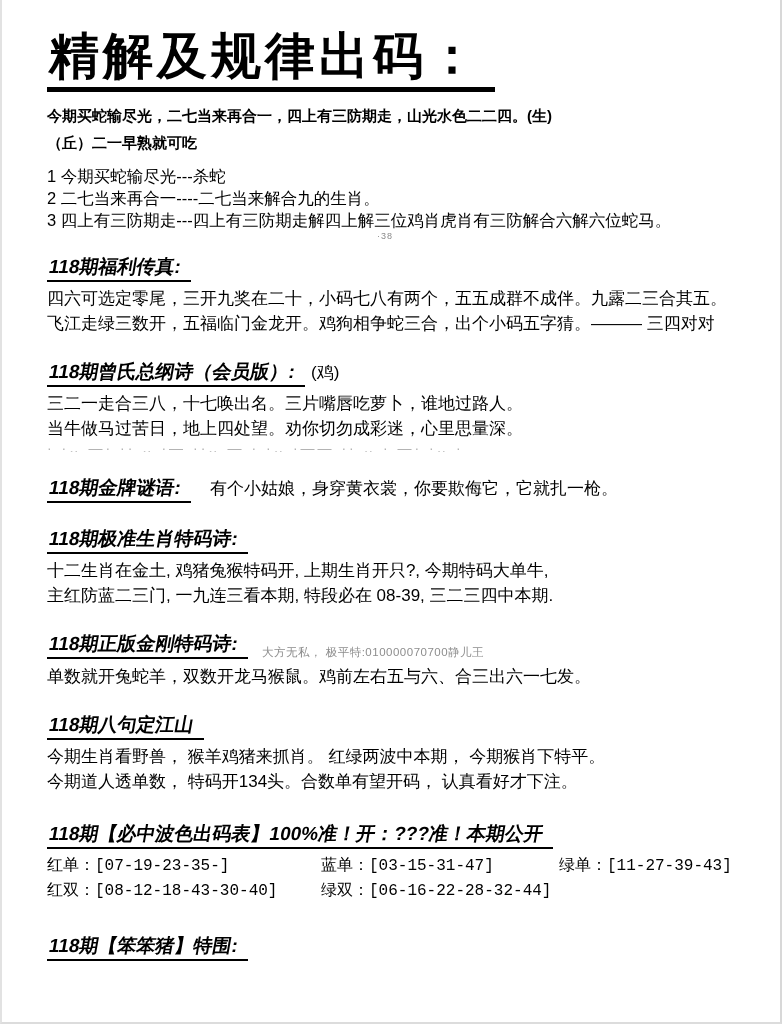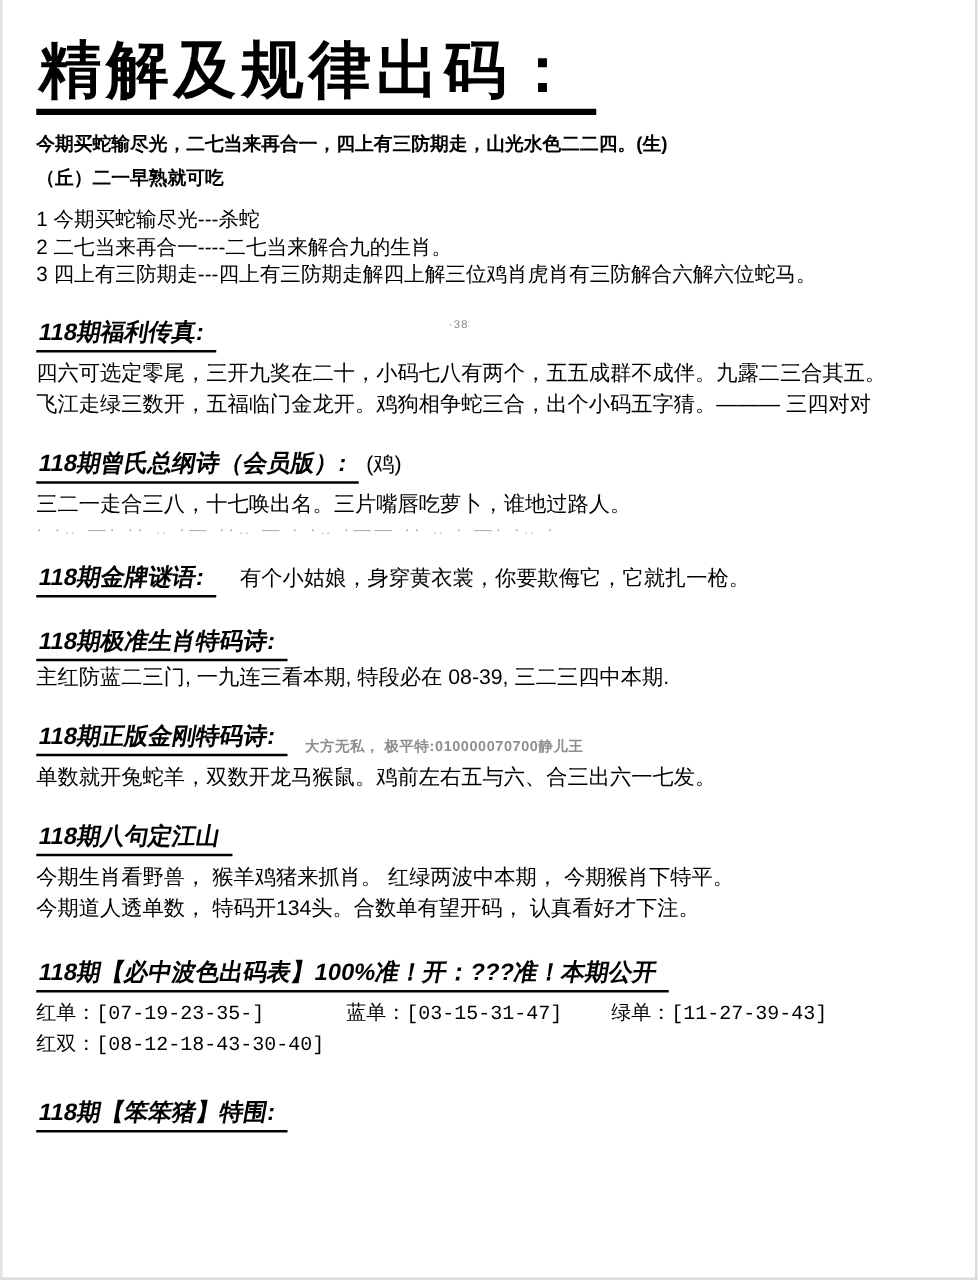--- a/index.html
+++ b/index.html
@@ -3,57 +3,57 @@
 <meta charset="utf-8">
 <style>
   html,body{margin:0;padding:0;}
   body{
     width:782px;height:1024px;overflow:hidden;background:#ffffff;color:#000;
     font-family:"Liberation Sans","DejaVu Sans",sans-serif;
     -webkit-font-smoothing:antialiased;
   }
   .page{
     box-sizing:border-box;width:782px;height:1024px;
-    padding:30px 12px 0 27px;position:relative;
+    padding:30px 12px 0 45px;position:relative;
     border-left:2px solid #e2e2e2;border-right:2px solid #d8d8d8;border-bottom:2px solid #dcdcdc;
   }
   
   .doc-title{
     display:inline-block;font-size:50px;font-weight:700;letter-spacing:4px;line-height:1.05;
     border-bottom:5px solid #000;padding:0 14px 4px 2px;margin-bottom:8px;
   }
   
   .intro{font-size:15px;font-weight:700;line-height:27px;margin-top:2px;}
   
   .notes{margin-top:9px;font-size:16.5px;font-weight:400;line-height:22px;}
   .note-line{position:relative;white-space:nowrap;}
   .tiny-mark{
-    position:absolute;left:330px;top:-6px;font-size:9px;color:#8a8a8a;letter-spacing:1px;margin-top:23px;
+    position:absolute;left:330px;top:-6px;font-size:9px;color:#8a8a8a;letter-spacing:1px;
   }
   
   .section{margin-top:24px;}
   .sec-h{
     display:inline-block;font-size:19px;font-weight:700;border-bottom:2px solid #000;
     padding:0 10px 1px 2px;line-height:24px;white-space:nowrap;
   }
   .sec-h .sk{display:inline-block;transform:skewX(-10deg);}
   .sec-tag{font-size:17px;font-weight:400;margin-left:6px;}
   .sec-body{font-size:17px;font-weight:500;line-height:24px;margin-top:5px;white-space:nowrap;}
   .inline-body{font-size:17px;font-weight:500;margin-left:19px;white-space:nowrap;}
   .faint-strip{
     height:9px;overflow:hidden;color:#9a9a9a;font-size:14px;line-height:11px;
     letter-spacing:3px;margin-top:2px;opacity:.75;white-space:nowrap;
   }
   .watermark{
-    font-size:11.5px;color:#8d8d8d;font-weight:700;margin-left:14px;vertical-align:-6px;
+    font-size:11.5px;color:#8d8d8d;font-weight:400;margin-left:14px;vertical-align:-6px;
     letter-spacing:.5px;white-space:nowrap;
   }
   
   .bose-row{display:flex;font-family:"Liberation Mono","DejaVu Sans Mono",monospace;
-    font-size:16px;font-weight:500;line-height:25px;white-space:nowrap;}
+    font-size:16px;font-weight:500;line-height:25px;white-space:nowrap;gap:26px;}
   .bose-row .c1{width:248px;flex:none;}
   .bose-row .c2{width:212px;flex:none;}
 </style>
 </head>
 <body>
 
 <div class="page">
 
   <div class="doc-title">精解及规律出码：</div>
 
@@ -73,29 +73,31 @@
 
   <div class="section">
     <div class="sec-h"><span class="sk">118期福利传真:</span></div>
     <div class="sec-body">四六可选定零尾，三开九奖在二十，小码七八有两个，五五成群不成伴。九露二三合其五。</div>
     <div class="sec-body" style="margin-top:1px">飞江走绿三数开，五福临门金龙开。鸡狗相争蛇三合，出个小码五字猜。——— 三四对对</div>
   </div>
 
   <div class="section">
     <div class="sec-h"><span class="sk">118期曾氏总纲诗（会员版）:</span></div><span class="sec-tag">(鸡)</span>
     <div class="sec-body">三二一走合三八，十七唤出名。三片嘴唇吃萝卜，谁地过路人。</div>
+    <div class="sec-body" style="margin-top:1px">当牛做马过苦日，地上四处望。劝你切勿成彩迷，心里思量深。</div>
     <div class="faint-strip">· ·‥ —· ·· ‥ ·— ··‥ — · ·‥ ·—— ·· ‥ · —· ·‥ ·</div>
   </div>
 
   <div class="section">
     <div class="sec-h"><span class="sk">118期金牌谜语:</span></div><span class="inline-body">有个小姑娘，身穿黄衣裳，你要欺侮它，它就扎一枪。</span>
   </div>
 
   <div class="section">
     <div class="sec-h"><span class="sk">118期极准生肖特码诗:</span></div>
+    <div class="sec-body">十二生肖在金土, 鸡猪兔猴特码开, 上期生肖开只?, 今期特码大单牛,</div>
     <div class="sec-body" style="margin-top:1px">主红防蓝二三门, 一九连三看本期, 特段必在 08-39, 三二三四中本期.</div>
   </div>
 
   <div class="section">
     <div class="sec-h"><span class="sk">118期正版金刚特码诗:</span></div><span class="watermark">大方无私， 极平特:010000070700静儿王</span>
     <div class="sec-body">单数就开兔蛇羊，双数开龙马猴鼠。鸡前左右五与六、合三出六一七发。</div>
   </div>
 
   <div class="section">
     <div class="sec-h"><span class="sk">118期八句定江山</span></div>
@@ -105,20 +107,21 @@
 
   <div class="section" style="margin-top:28px">
     <div class="sec-h"><span class="sk">118期【必中波色出码表】100%准！开：???准！本期公开</span></div>
     <div class="bose-row" style="margin-top:5px">
       <span class="c1">红单：[07-19-23-35-]</span>
       <span class="c2">蓝单：[03-15-31-47]</span>
       <span class="c3">绿单：[11-27-39-43]</span>
     </div>
     <div class="bose-row">
       <span class="c1">红双：[08-12-18-43-30-40]</span>
+      <span class="c3">绿双：[06-16-22-28-32-44]</span>
     </div>
   </div>
 
   <div class="section" style="margin-top:30px">
     <div class="sec-h"><span class="sk">118期【笨笨猪】特围:</span></div>
     
   </div>
 
   
 

